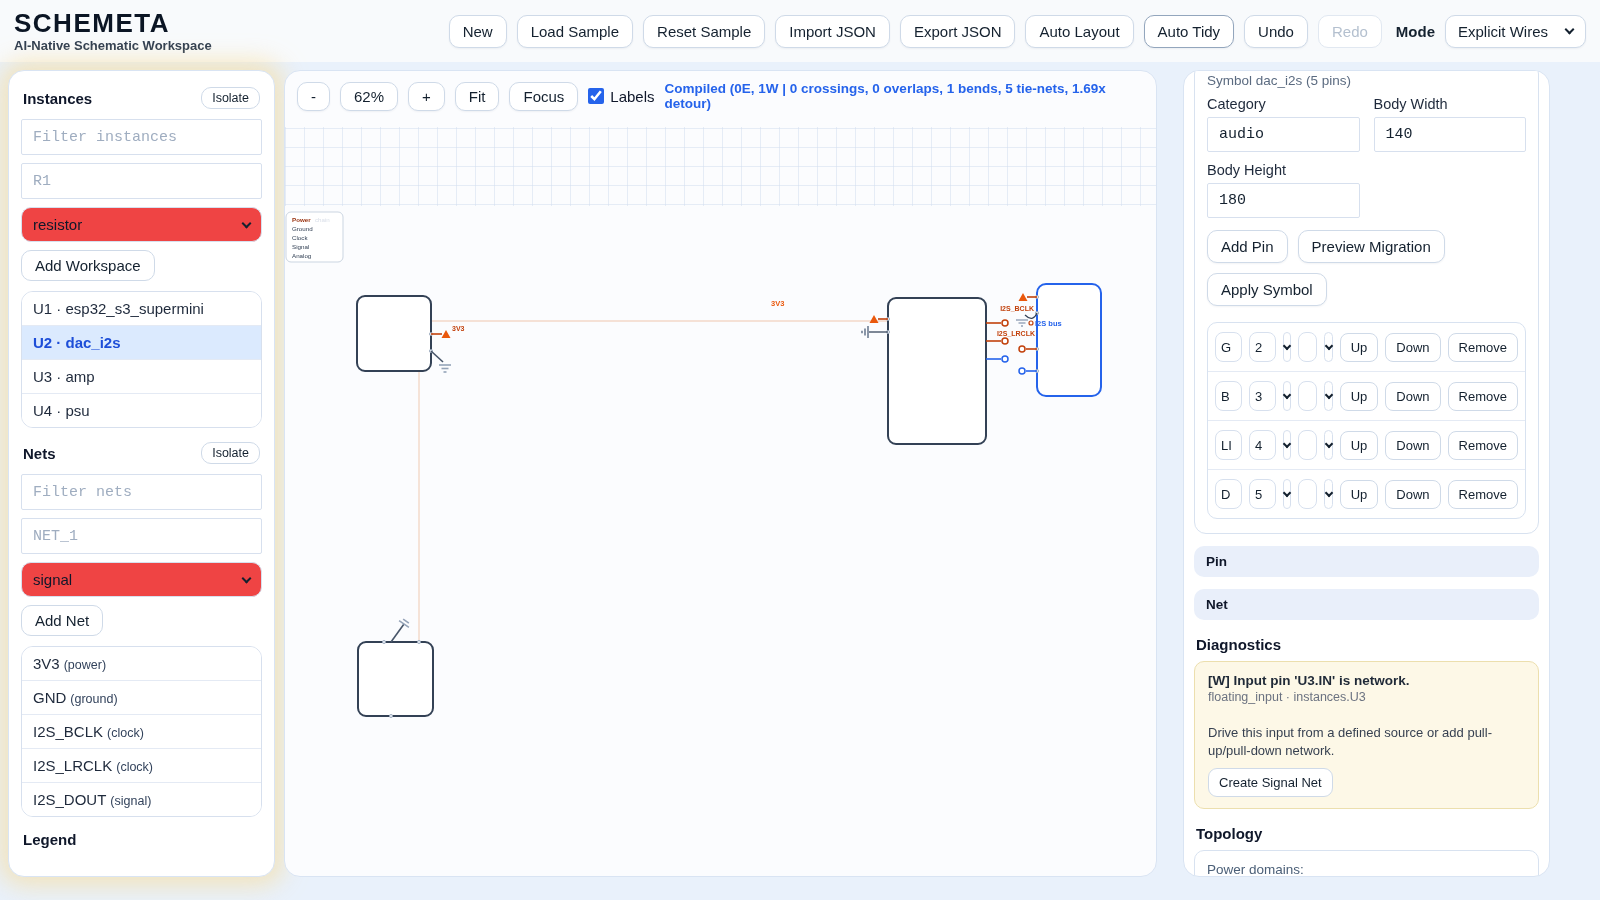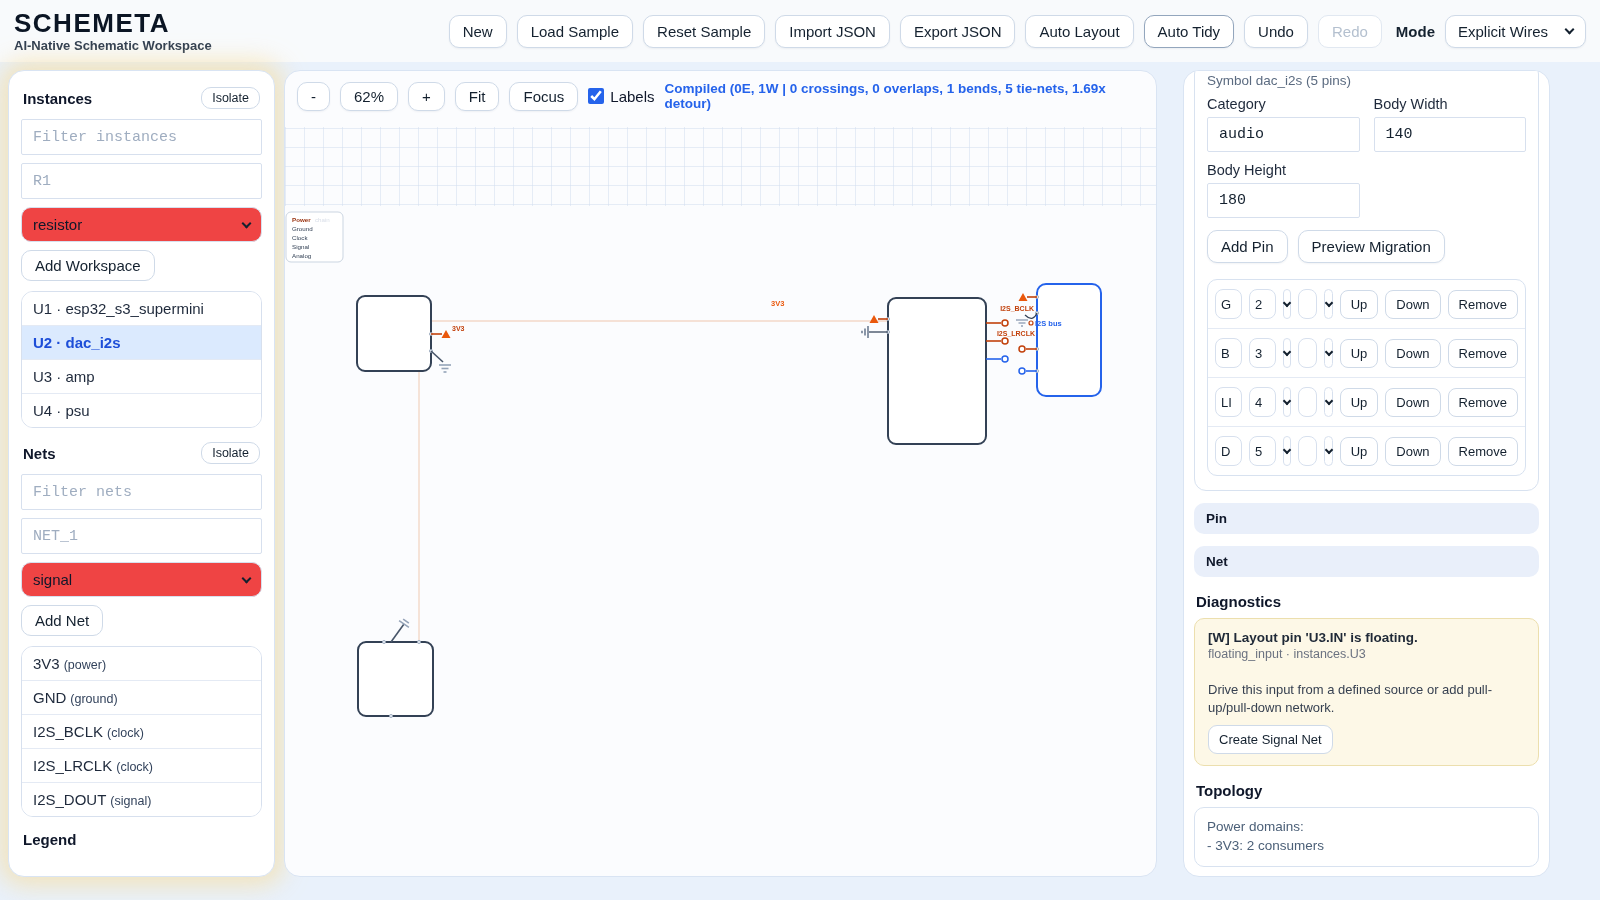--- a/index.html
+++ b/index.html
@@ -273,20 +273,23 @@
       <div class="field">
         <label>Body Height</label>
         <input class="input" value="180" style="">
       </div>
       <div class="field"></div>
     </div>
     <div class="btn-row">
       <button class="btn">Add Pin</button>
       <button class="btn">Preview Migration</button>
     </div>
+    <div class="btn-row" style="margin-top:10px;">
+      <button class="btn">Apply Symbol</button>
+    </div>
 
     <div class="pins-box">
       <div class="pin-row">
         <input class="mini-input w-name" value="G" style="">
         <input class="mini-input w-num" value="2" style="">
         <div class="mini-sel">
             <span class="chev-sm"></span>
           </div>
         <input class="mini-input w-tiny" style="">
         <div class="mini-sel">
@@ -339,21 +342,21 @@
         <button class="btn-sm">Remove</button>
       </div>
     </div>
   </div>
 
   <div class="acc-bar">Pin</div>
   <div class="acc-bar">Net</div>
 
   <div class="diag-h">Diagnostics</div>
   <div class="warn-card">
-    <div class="warn-title">[W] Layout pin 'U3.IN' is floating.</div>
+    <div class="warn-title">[W] Input pin 'U3.IN' is network.</div>
     <div class="warn-meta">floating_input · instances.U3</div>
     <div class="warn-desc">Drive this input from a defined source or add pull-up/pull-down network.</div>
     <button class="btn-sm">Create Signal Net</button>
   </div>
 
   <div class="diag-h">Topology</div>
   <div class="topo-card">
     <div>Power domains:</div>
     <div>- 3V3: 2 consumers</div>
 

